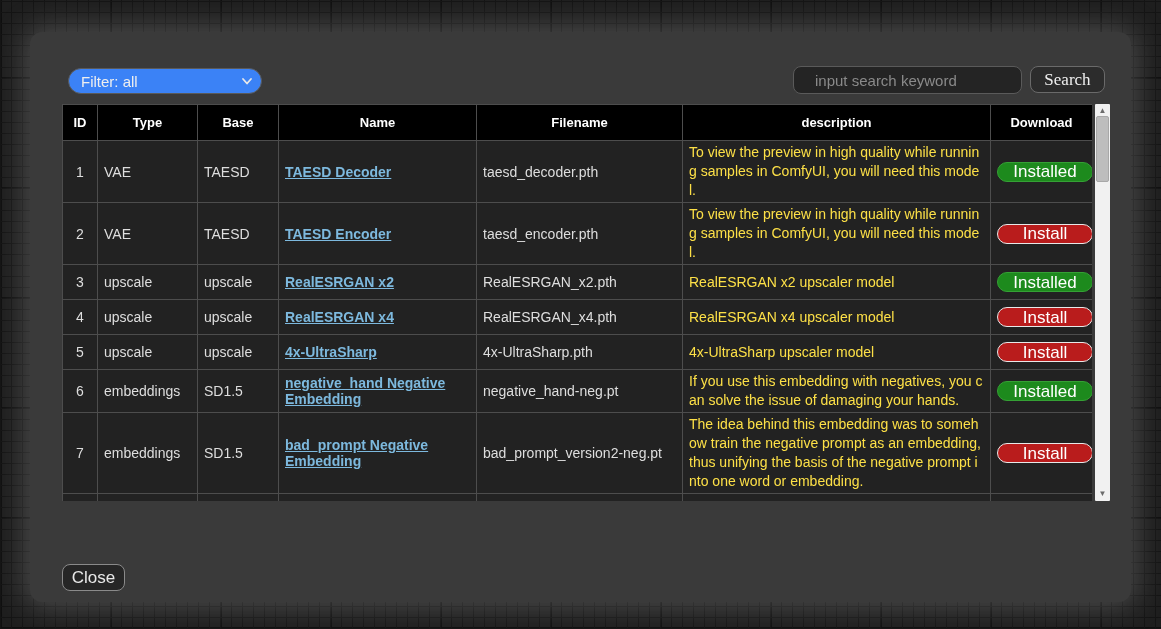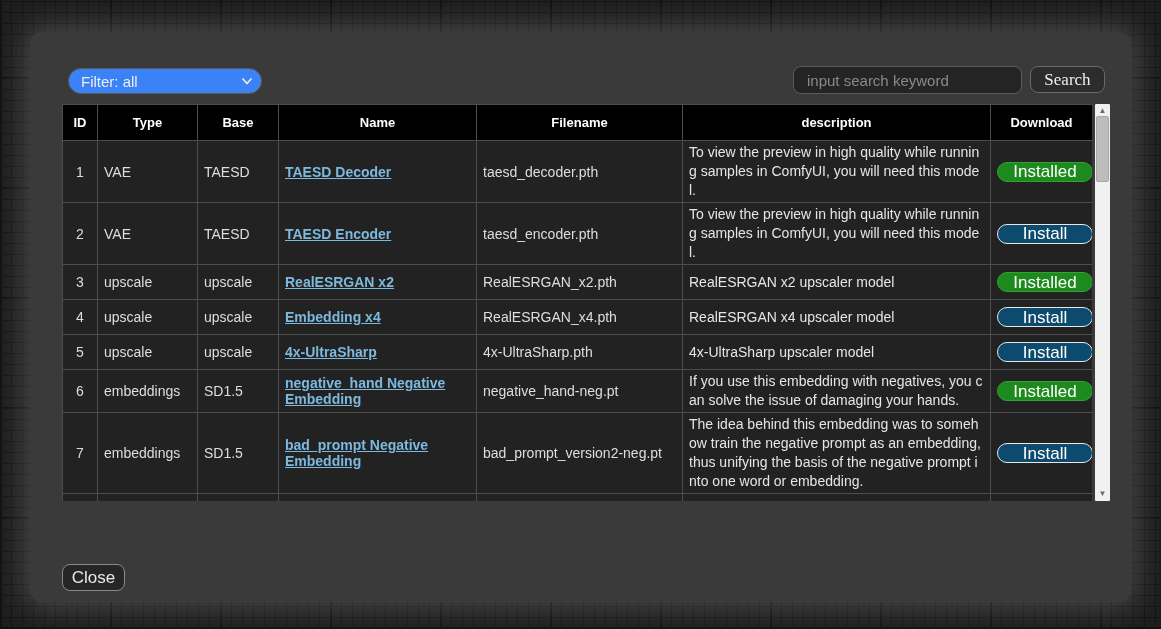--- a/index.html
+++ b/index.html
@@ -37,21 +37,21 @@
   }
   .filter-chevron {
     position: absolute; right: 9px; top: 7px; width: 12px; height: 12px;
     pointer-events: none; color: #e8e8e8;
   }
   .search-input {
     position: absolute; left: 763px; top: 34px; width: 229px; height: 28px;
     background: #242424; color: #cfcfcf;
     border: 1px solid #5a5a5a; border-radius: 8px;
     font-family: "Liberation Sans", sans-serif;
-    font-size: 15px; padding: 0 13px; outline: none;
+    font-size: 15px; padding: 0 21px; outline: none;
   }
   .search-input::placeholder { color: #8a8a8a; }
   .search-btn {
     position: absolute; left: 1000px; top: 34px; width: 75px; height: 27px;
     background: #2c2c2c; color: #f0f0f0;
     border: 1px solid #6a6a6a; border-radius: 8px;
     font-family: Liberation Serif, serif;
     font-size: 17px; line-height: 1; cursor: pointer;
   }
 
@@ -62,32 +62,32 @@
     border-collapse: collapse; table-layout: fixed; width: 1030px;
     font-size: 14px; color: #dedede;
   }
   table.models th, table.models td { border: 1px solid #4d4d4d; }
   table.models th {
     background: #000; color: #fff; font-size: 13px; font-weight: bold;
     height: 36px; padding: 1px 2px; text-align: center;
   }
   table.models td { background: #222; padding: 2px 6px; vertical-align: middle; }
   td.c-id   { text-align: center; }
-  td.c-desc { word-break: break-all; line-height: 19px; font-size: 14px; color: #e5e5e5; padding: 2px 5px; }
+  td.c-desc { word-break: break-all; line-height: 19px; font-size: 14px; color: #fde047; padding: 2px 5px; }
   td.c-dl   { text-align: center; }
   a.model-link {
     color: #7db9de; font-weight: bold; text-decoration: underline;
     cursor: pointer; font-size: 14px; text-align: right;
   }
   .btn-dl {
     min-width: 96px; height: 20px; border-radius: 13px;
     font-family: "Liberation Sans", sans-serif;
     font-size: 17px; line-height: 1; cursor: pointer; padding: 0 12px;
   }
-  .btn-install   { background: #0c4a6e; color: #fff; border: 1px solid #e8e8e8; }
+  .btn-install   { background: #b91c1c; color: #fff; border: 1px solid #e8e8e8; }
   .btn-installed { background: #1d8a1d; color: #fff; border: 1px solid #35a035; }
 
   
   .scrollbar {
     position: absolute; right: 0; top: 0; width: 15px; height: 397px;
     background: #f1f1f1; border-radius: 1px;
   }
   .sb-arrow { position: absolute; left: 0; width: 15px; height: 14px;
     color: #6b6b6b; font-size: 8px; text-align: center; line-height: 14px; cursor: pointer; }
   .sb-up { top: 0; }
@@ -171,21 +171,21 @@
               <td class="c-base">upscale</td>
               <td class="c-name"><a class="model-link">RealESRGAN x2</a></td>
               <td class="c-file">RealESRGAN_x2.pth</td>
               <td class="c-desc">RealESRGAN x2 upscaler model</td>
               <td class="c-dl"><button class="btn-dl btn-installed">Installed</button></td>
             </tr>
             <tr style="height: 35px;">
               <td class="c-id">4</td>
               <td class="c-type">upscale</td>
               <td class="c-base">upscale</td>
-              <td class="c-name"><a class="model-link">Embedding x4</a></td>
+              <td class="c-name"><a class="model-link">RealESRGAN x4</a></td>
               <td class="c-file">RealESRGAN_x4.pth</td>
               <td class="c-desc">RealESRGAN x4 upscaler model</td>
               <td class="c-dl"><button class="btn-dl btn-install">Install</button></td>
             </tr>
             <tr style="height: 35px;">
               <td class="c-id">5</td>
               <td class="c-type">upscale</td>
               <td class="c-base">upscale</td>
               <td class="c-name"><a class="model-link">4x-UltraSharp</a></td>
               <td class="c-file">4x-UltraSharp.pth</td>

